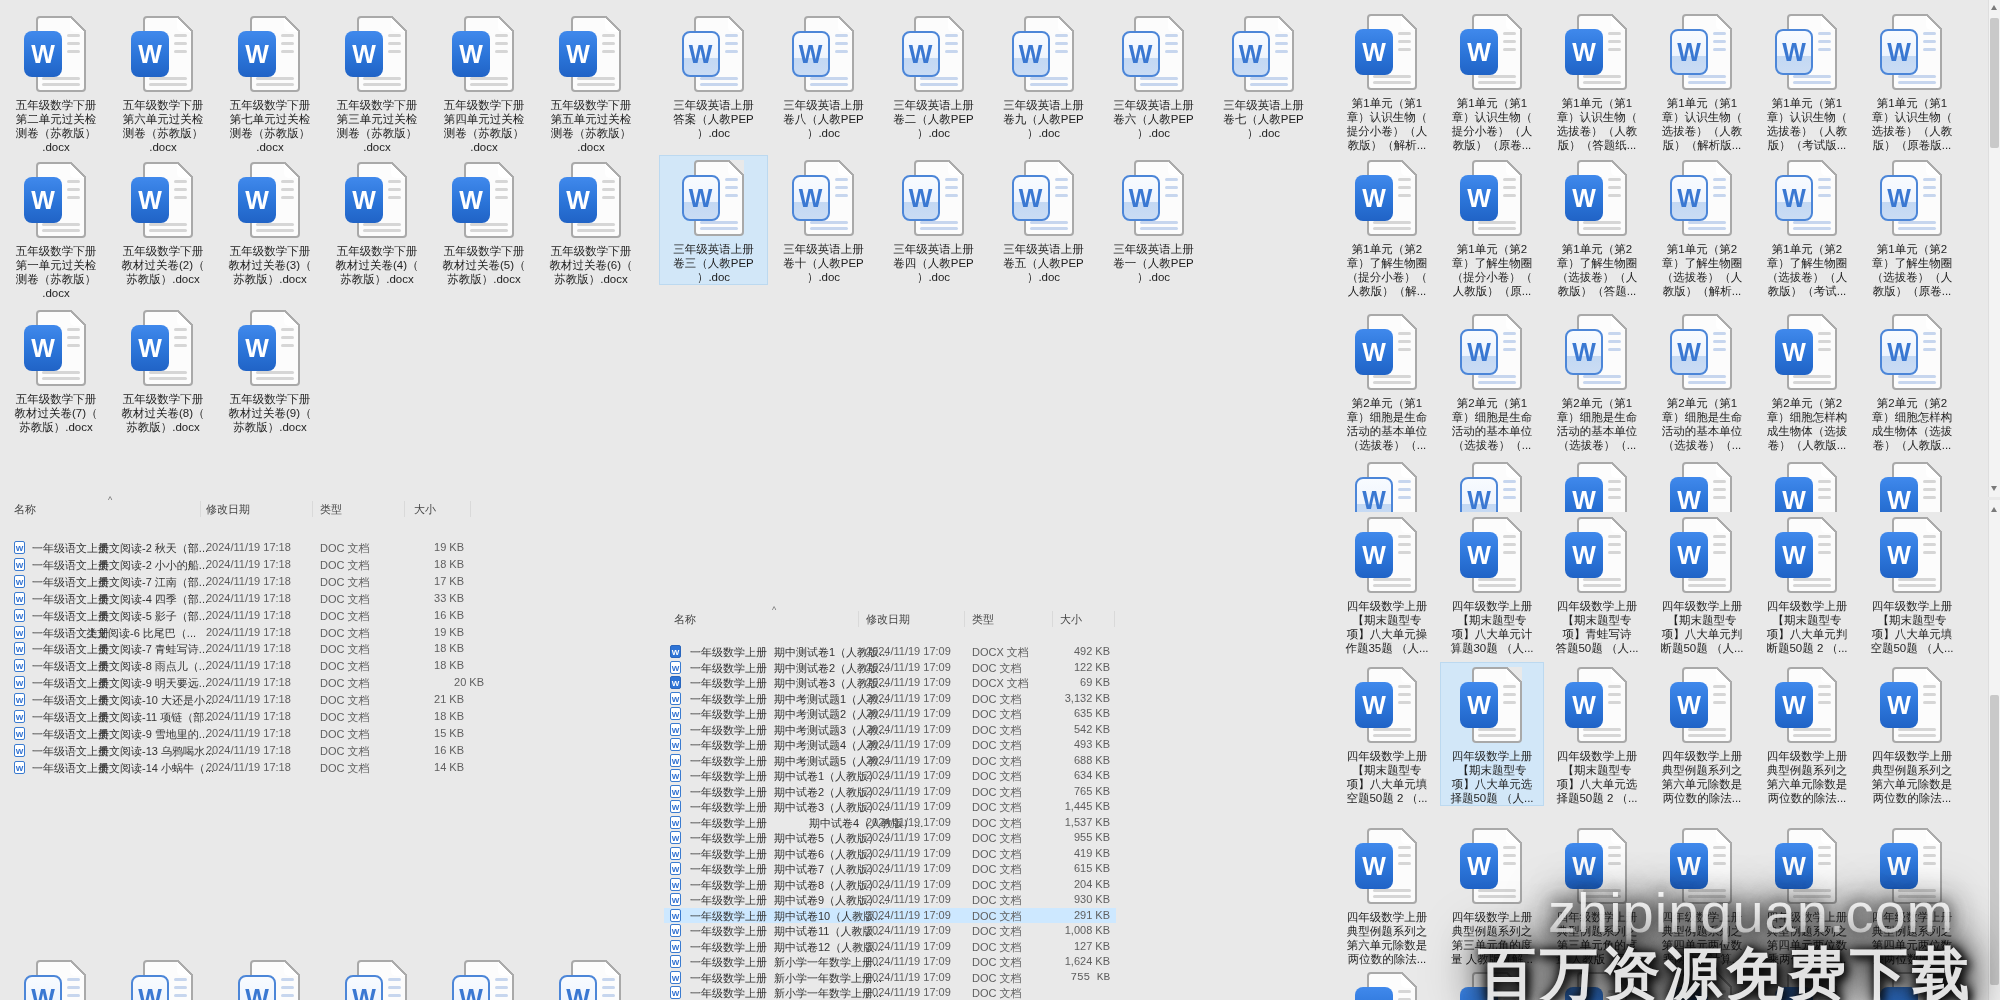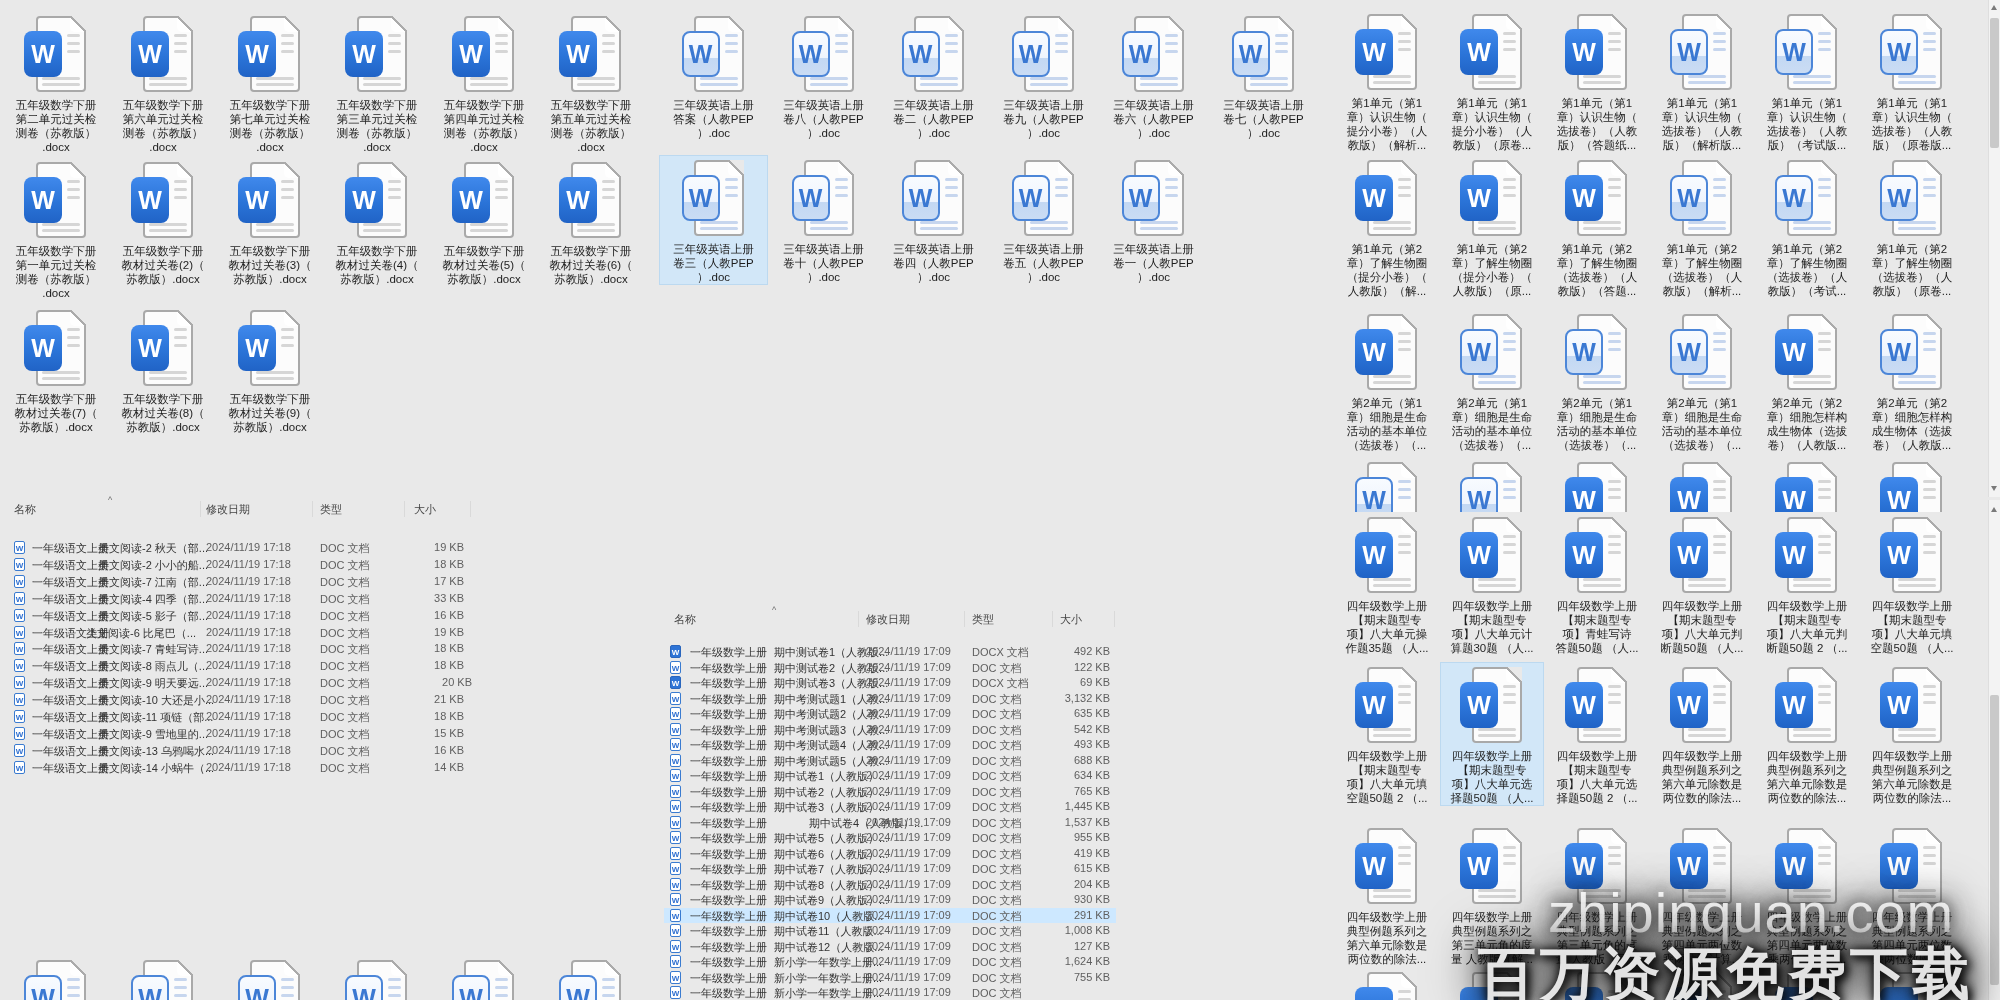--- a/index.html
+++ b/index.html
@@ -1373,21 +1373,21 @@
         <span class="c-date" style="left: 198px;">2024/11/19 17:18</span>
         <span class="c-type" style="left: 312px;">DOC 文档</span>
         <span class="c-size" style="left: 376px; width: 80px;">18 KB</span>
       </div>
       <div class="lrow" style="top: 177.2px; height: 16.9px;">
         <span class="mi light" style="left: 6px;">W</span>
         <span class="c-book" style="left: 24px;">一年级语文上册</span>
         <span class="c-title" style="left: 90px;">类文阅读-9 明天要远...</span>
         <span class="c-date" style="left: 198px;">2024/11/19 17:18</span>
         <span class="c-type" style="left: 312px;">DOC 文档</span>
-        <span class="c-size" style="left: 384px; width: 80px;">20 KB</span>
+        <span class="c-size" style="left: 396px; width: 80px;">20 KB</span>
       </div>
       <div class="lrow" style="top: 194.1px; height: 16.9px;">
         <span class="mi light" style="left: 6px;">W</span>
         <span class="c-book" style="left: 24px;">一年级语文上册</span>
         <span class="c-title" style="left: 90px;">类文阅读-10 大还是小...</span>
         <span class="c-date" style="left: 198px;">2024/11/19 17:18</span>
         <span class="c-type" style="left: 312px;">DOC 文档</span>
         <span class="c-size" style="left: 376px; width: 80px;">21 KB</span>
       </div>
       <div class="lrow" style="top: 211px; height: 16.9px;">
@@ -1602,21 +1602,21 @@
         <span class="c-date" style="left: 202px;">2024/11/19 17:09</span>
         <span class="c-type" style="left: 308px;">DOC 文档</span>
         <span class="c-size" style="left: 360px; width: 86px;">1,624 KB</span>
       </div>
       <div class="lrow" style="top: 361.5px; height: 15.5px;">
         <span class="mi light" style="left: 6px;">W</span>
         <span class="c-book" style="left: 26px;">一年级数学上册</span>
         <span class="c-title" style="left: 110px;">新小学一年数学上册...</span>
         <span class="c-date" style="left: 202px;">2024/11/19 17:09</span>
         <span class="c-type" style="left: 308px;">DOC 文档</span>
-        <span class="c-size" style="left: 360px; width: 86px;">755 KB</span>
+        <span class="c-size" style="left: 360px; width: 86px; font-family: Liberation Mono, monospace;">755 KB</span>
       </div>
       <div class="lrow" style="top: 377px; height: 15.5px;">
         <span class="mi light" style="left: 6px;">W</span>
         <span class="c-book" style="left: 26px;">一年级数学上册</span>
         <span class="c-title" style="left: 110px;">新小学一年数学上册...</span>
         <span class="c-date" style="left: 202px;">2024/11/19 17:09</span>
         <span class="c-type" style="left: 308px;">DOC 文档</span>
         <span class="c-size" style="left: 360px; width: 86px;"></span>
       </div>
     </div>

